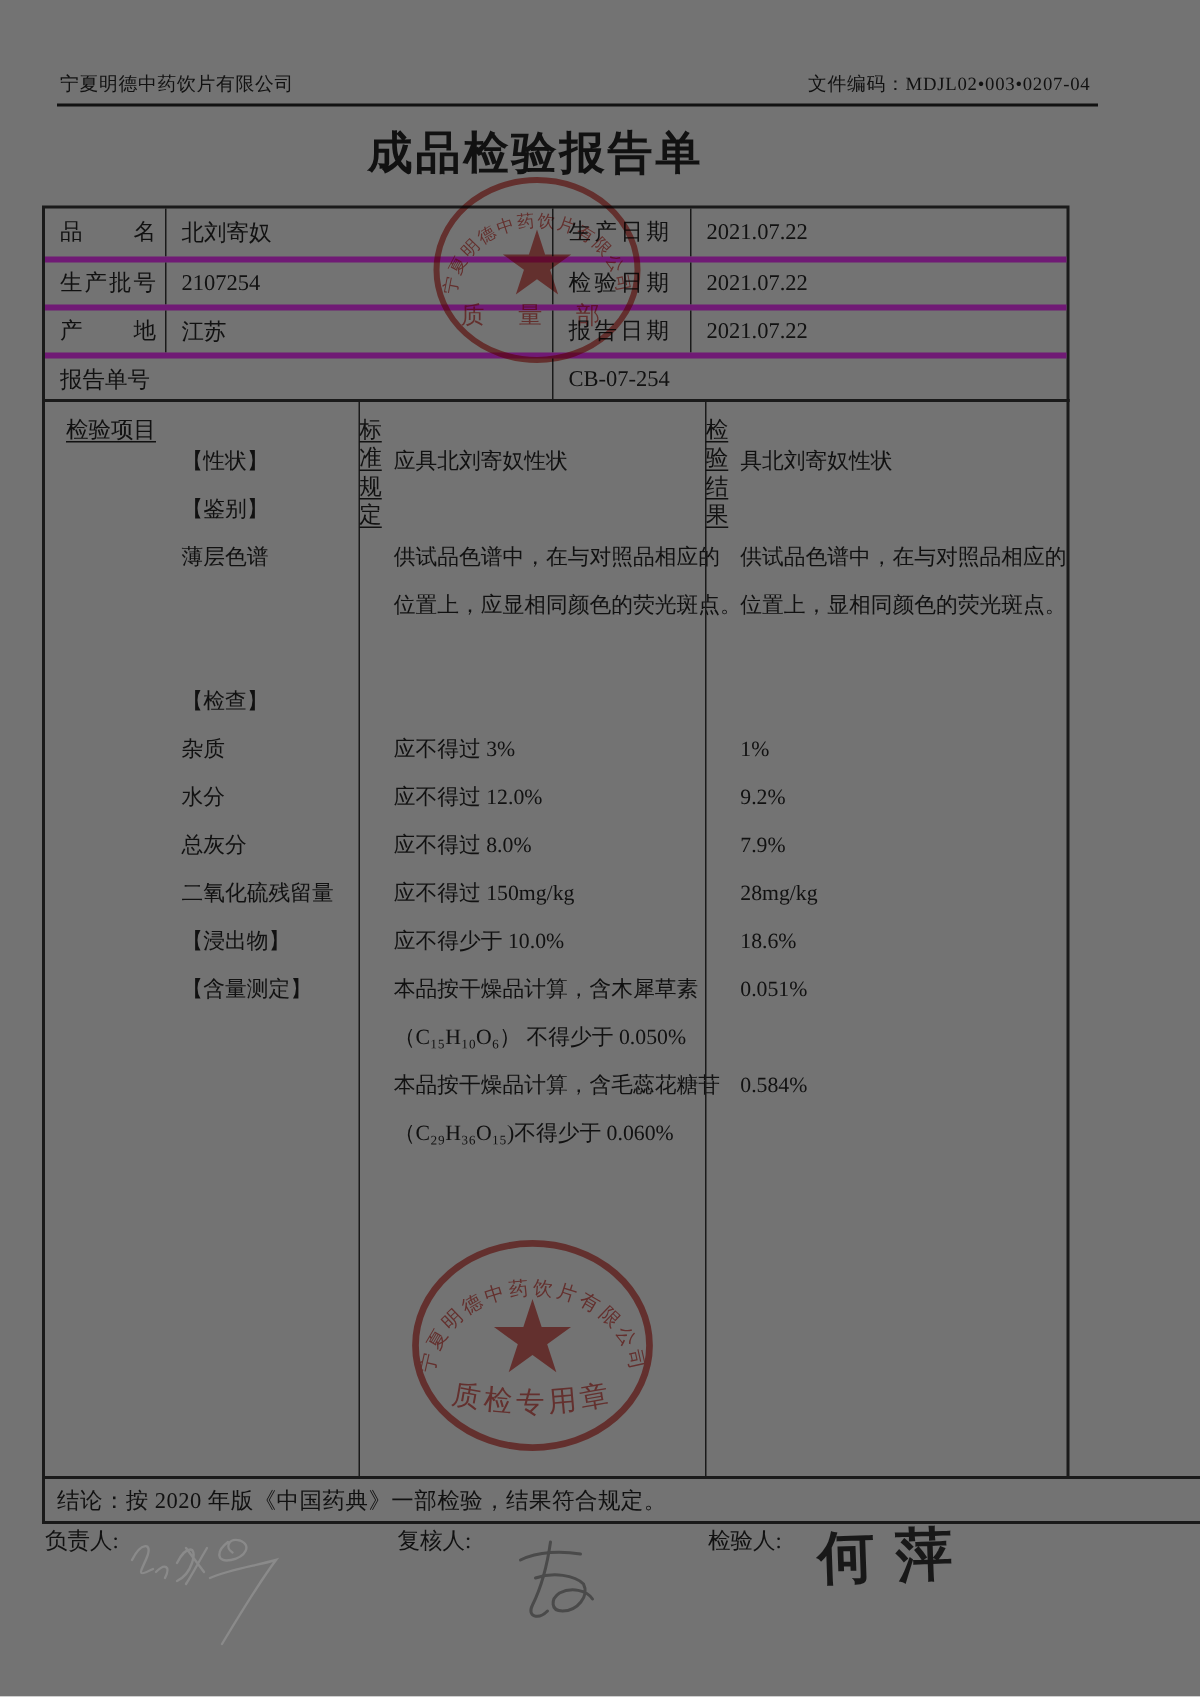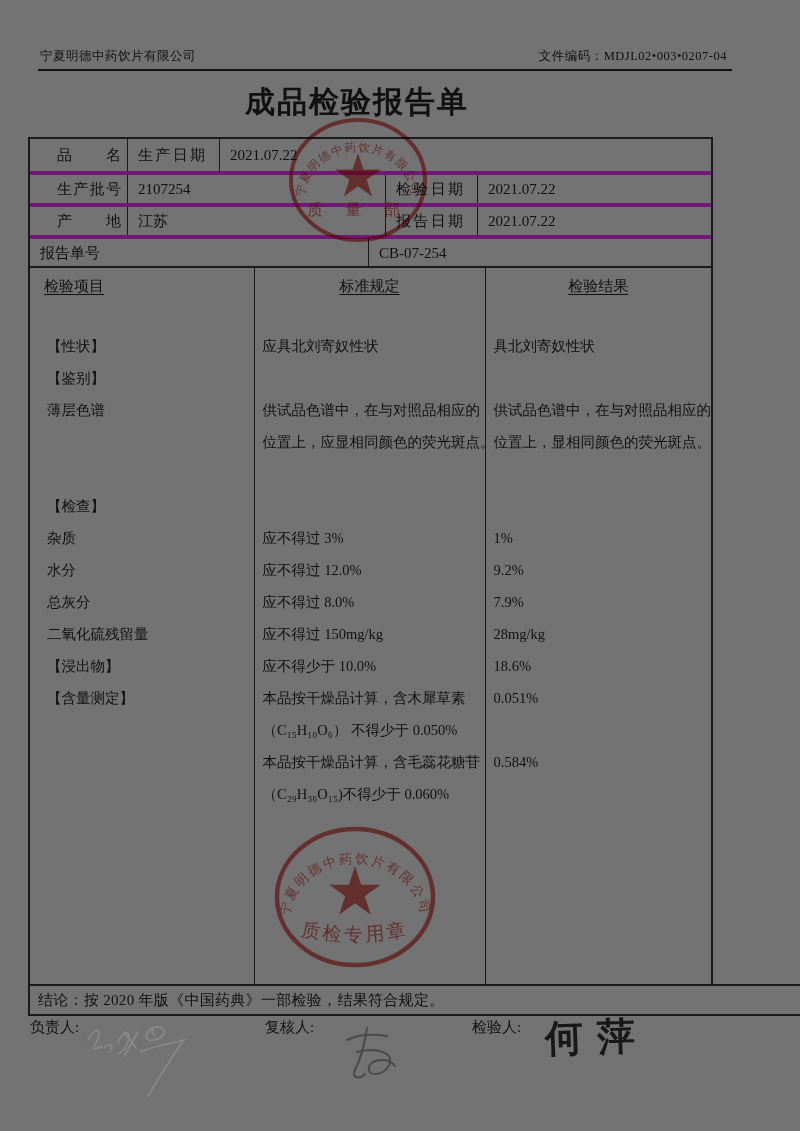--- a/index.html
+++ b/index.html
@@ -19,32 +19,32 @@
   
   .info-table{
     position:absolute;left:28px;top:137px;width:685px;box-sizing:border-box;
     border:2px solid #1a1a1a;border-bottom:1px solid #1a1a1a;
     display:flex;flex-direction:column;font-size:15px;
   }
   .irow{display:flex;height:32px;box-sizing:border-box;}
   .irow + .irow, .irow-last{border-top:4px solid #701a75;}
   .icell{box-sizing:border-box;display:flex;align-items:center;padding:0 6px 0 10px;white-space:nowrap;overflow:hidden;}
   .icell.bl{border-left:1px solid #1a1a1a;}
-  .w-label{width:80px;margin-left:17px;}
+  .w-label{width:80px;}
   .w-value{width:258px;}
   .w-label2{width:92px;padding-right:14px;}
   .w-value2{flex:1;}
   .w-span2{width:338px;}
   .spread{display:block;line-height:30px;text-align:justify;text-align-last:justify;}
   
   .result-table{
     position:absolute;left:28px;top:266px;width:685px;height:718px;box-sizing:border-box;
     border:2px solid #1a1a1a;border-bottom:none;display:flex;font-size:14.5px;
   }
-  .rcol{box-sizing:border-box;display:flex;flex-direction:column;}
+  .rcol{box-sizing:border-box;display:flex;flex-direction:row;}
   .rcol-item{width:227px;}
   .rcol-std{width:231px;border-left:1px solid #1a1a1a;}
   .rcol-res{flex:1;border-left:1px solid #1a1a1a;}
   .rhead{height:38px;box-sizing:border-box;padding-top:9px;font-size:15px;}
   .rhead.c{text-align:center;}
   .rhead.l{padding-left:14px;}
   .uhead{text-decoration:underline;text-underline-offset:3px;}
   .rlines{padding-top:24px;}
   .rline{height:32px;line-height:32px;white-space:nowrap;overflow:visible;}
   .rcol-item .rline{padding-left:17px;}
@@ -78,20 +78,21 @@
   <div class="hdr-code">文件编码：MDJL02•003•0207-04</div>
   <div class="hdr-rule"></div>
   <div class="doc-title">成品检验报告单</div>
 
   <div class="info-table">
     <div style="display:flex;flex-direction:column;">
     <div class="irow">
       <div class="icell w-label">
             <span class="spread" style="width:100%">品 名</span>
           </div>
+      <div class="icell w-value bl">北刘寄奴</div>
       <div class="icell w-label2 bl">
             <span class="spread" style="width:100%">生产日期</span>
           </div>
       <div class="icell w-value2 bl">2021.07.22</div>
     </div>
 
     <div class="irow">
       <div class="icell w-label">
             <span class="spread" style="width:100%">生产批号</span>
           </div>

